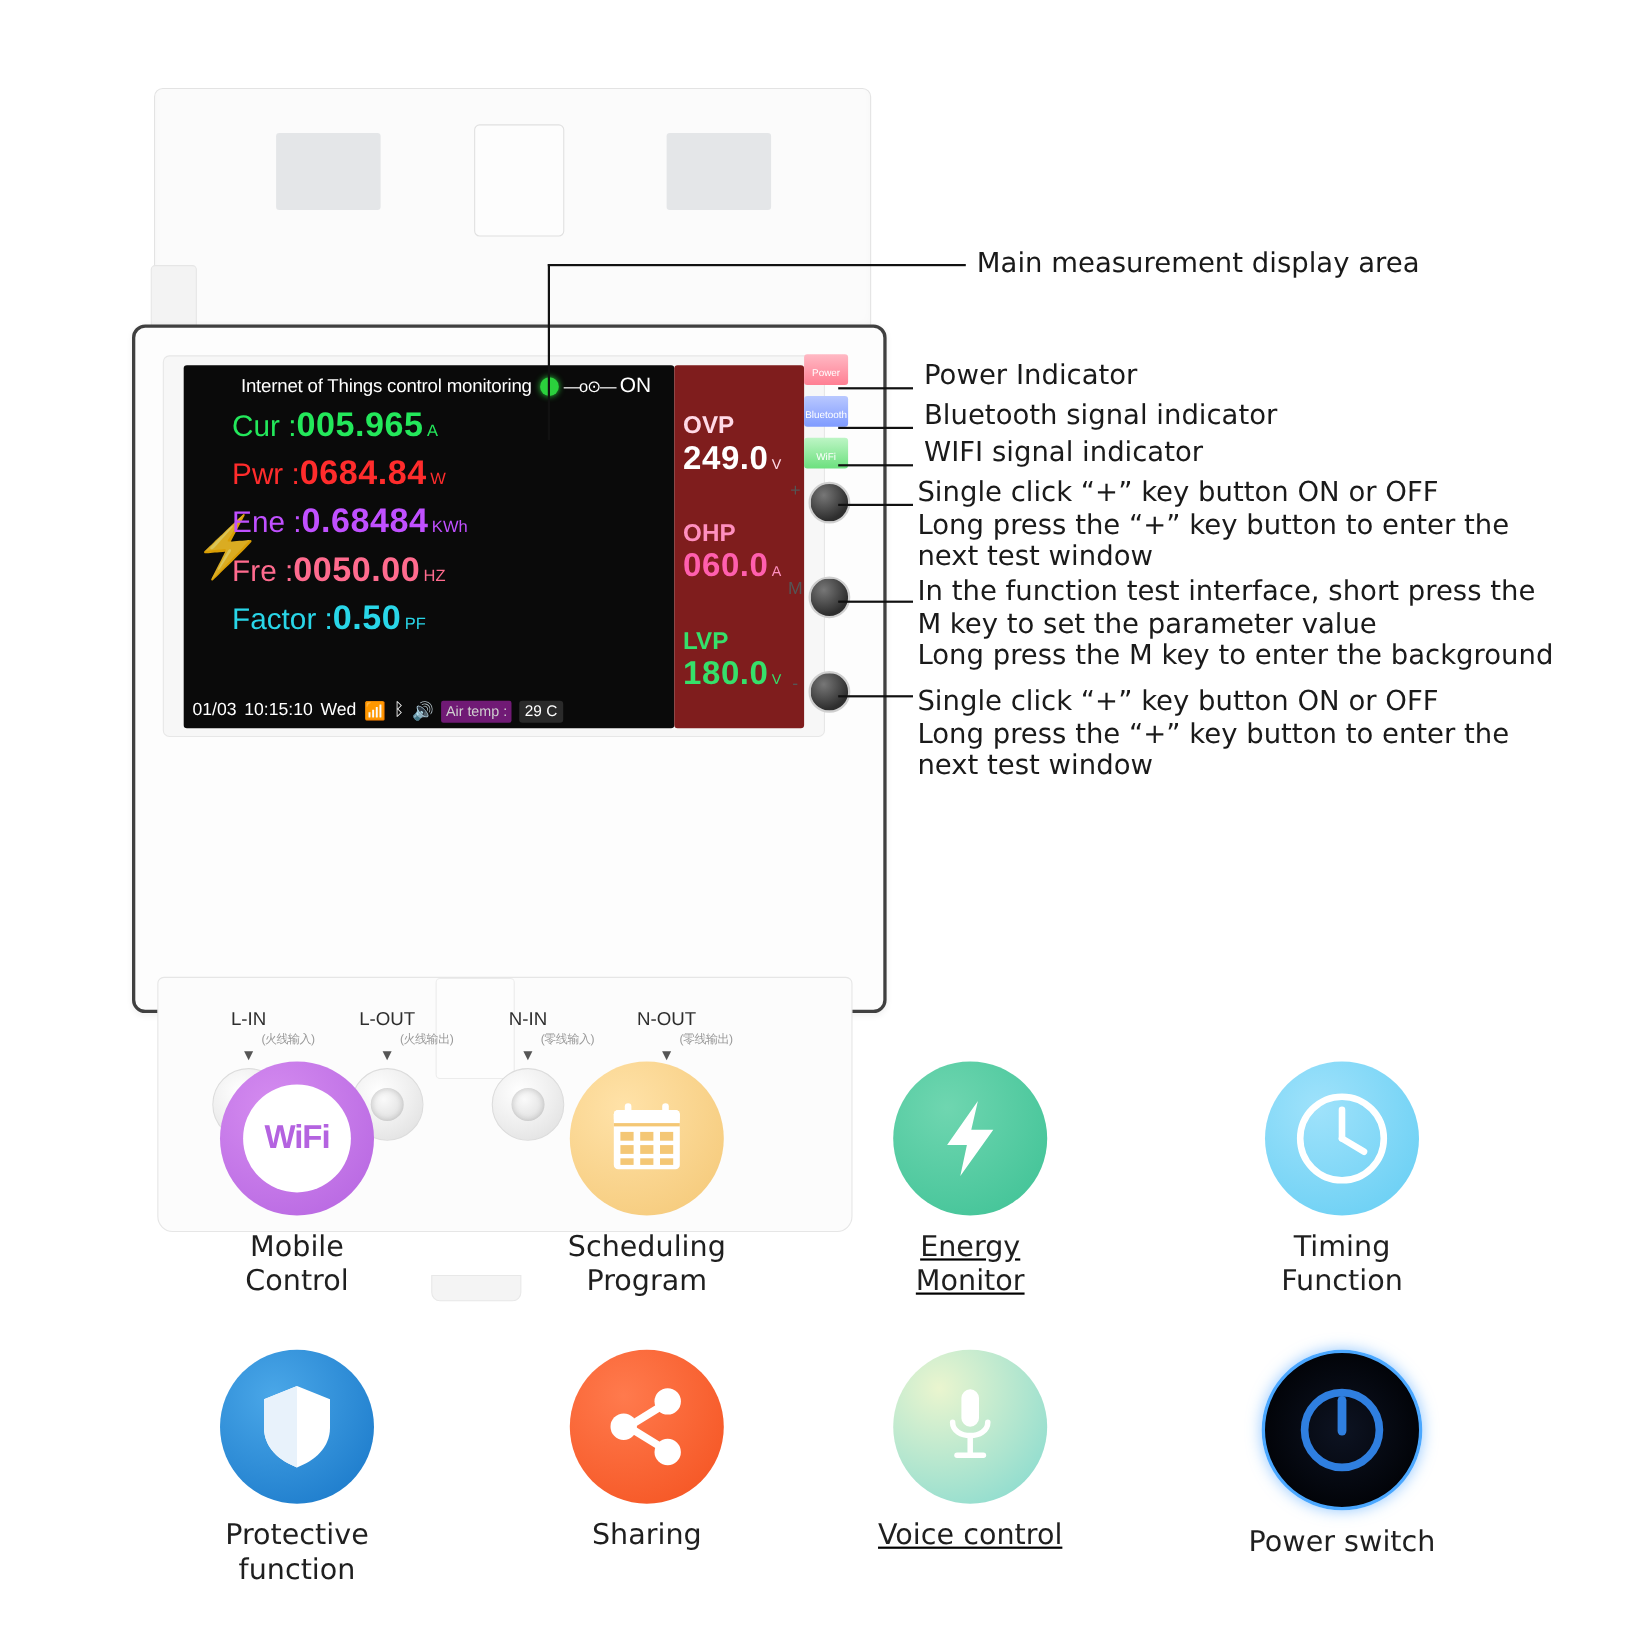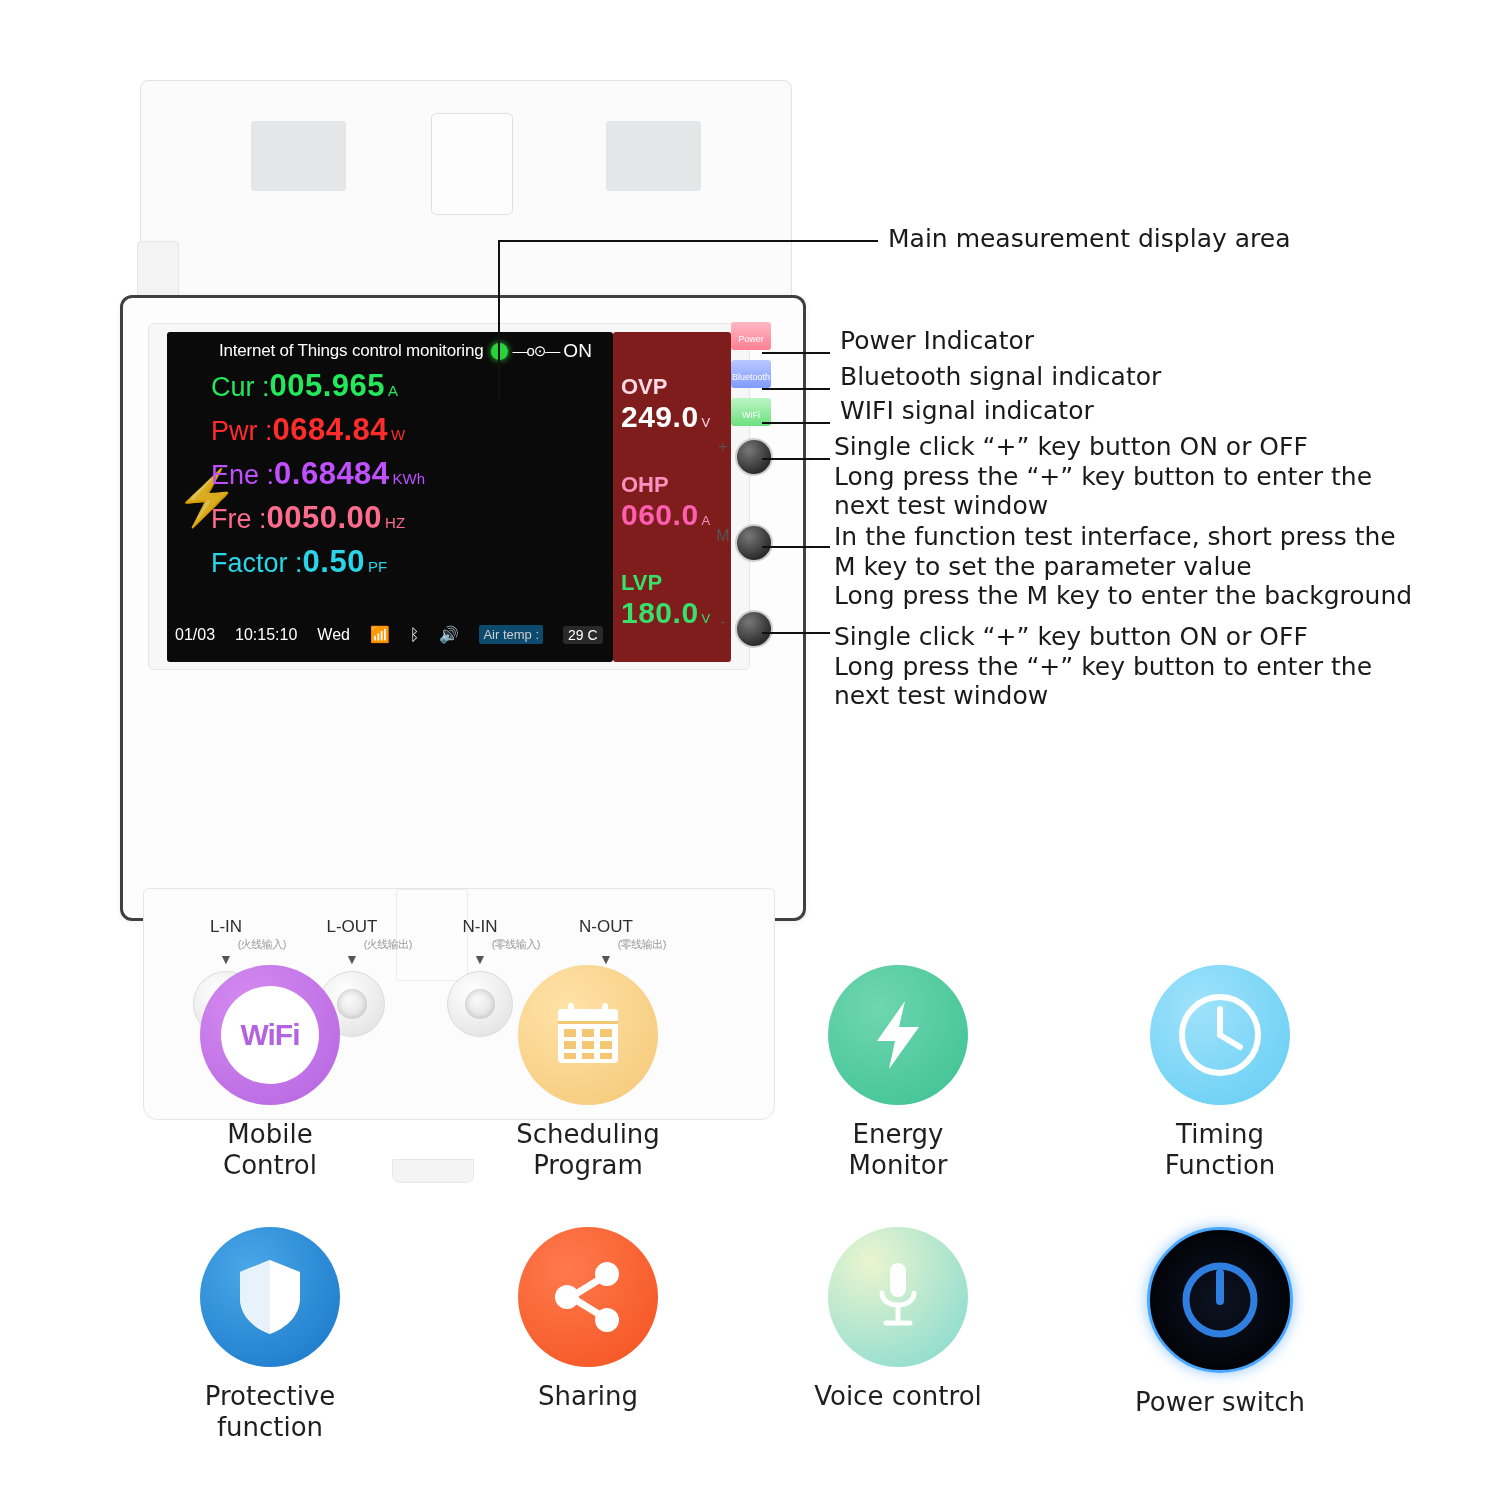--- a/index.html
+++ b/index.html
@@ -155,36 +155,36 @@
 
   .c-vol   { color: #ffe400; }
   .c-cur   { color: #23e85b; }
   .c-pwr   { color: #ff2c2c; }
   .c-ene   { color: #c050ff; }
   .c-fre   { color: #ff6b8e; }
   .c-fac   { color: #29d6e8; }
 
   .statusbar {
     position: absolute;
-    left: 8px; bottom: 18px;
+    left: 8px; bottom: 5px;
     width: 430px;
-    display: flex; align-items: center;
+    display: flex; 
     color: #fff; font-size: 16px;
-    gap: 20px;
+    gap: 7px;
   }
   .statusbar .temp-chip {
     background: #2a2a2a;
     color: #fff;
     border-radius: 3px;
     padding: 1px 5px;
     font-size: 14px;
   }
   .statusbar .temp-label {
     color: #cfcfcf; font-size: 13px;
-    background:#0c4a6e; padding:2px 4px; border-radius:2px;
+    background:#701a75; padding:2px 4px; border-radius:2px;
   }
 
   
   .sub {
     position: absolute;
     left: 8px;
     width: 104px;
     text-align: left;
   }
   .sub .sub-name { font-size: 22px; font-weight: bold; }
@@ -335,21 +335,21 @@
     font-size: 26px;
     color: #1f1f1f;
     line-height: 1.2;
     font-family: "DejaVu Sans", sans-serif;
     white-space: pre-line;
   }
   .f-r1 { top: 0px; }
   .f-r2 { top: 262px; }
   .f-c1 { left: 0px; }
   .f-c2 { left: 318px; }
-  .f-c3 { left: 628px; }
+  .f-c3 { left: 612px; text-decoration: underline; }
   .f-c4 { left: 950px; }
 
   .wifi-circle { background: radial-gradient(circle at 35% 30%, #d58cf0, #b463e0); }
   .wifi-inner {
     width: 98px; height: 98px; border-radius: 50%;
     background: #ffffff;
     display:flex;align-items:center;justify-content:center;
   }
   .wifi-inner span { color: #b463e0; font-size: 30px; font-weight: bold; letter-spacing: -1px;}
   .sched-circle { background: radial-gradient(circle at 35% 30%, #ffe2a8, #f4c775); }

